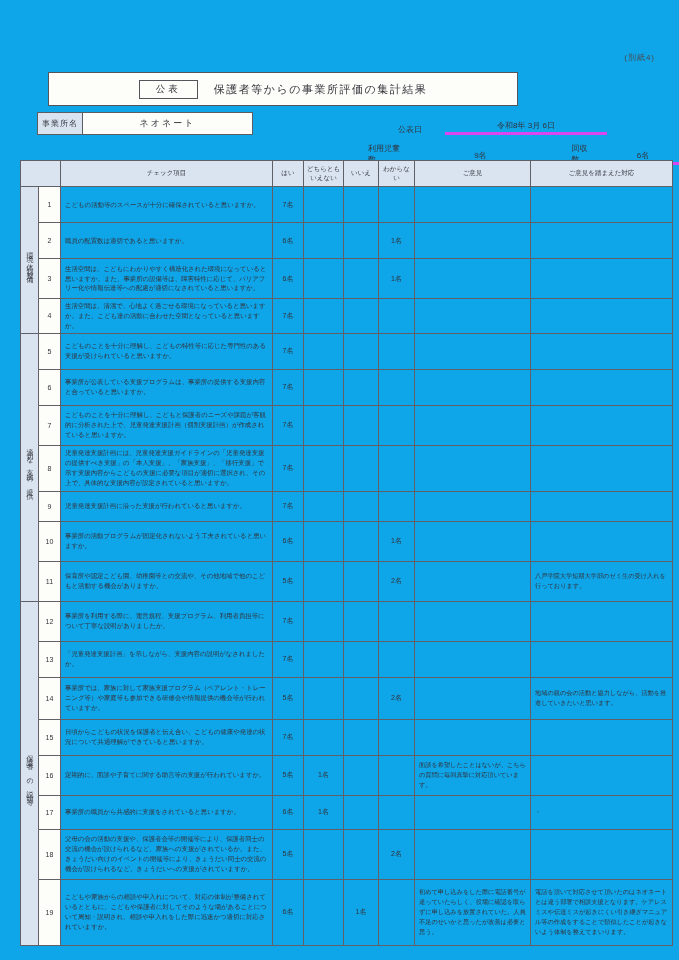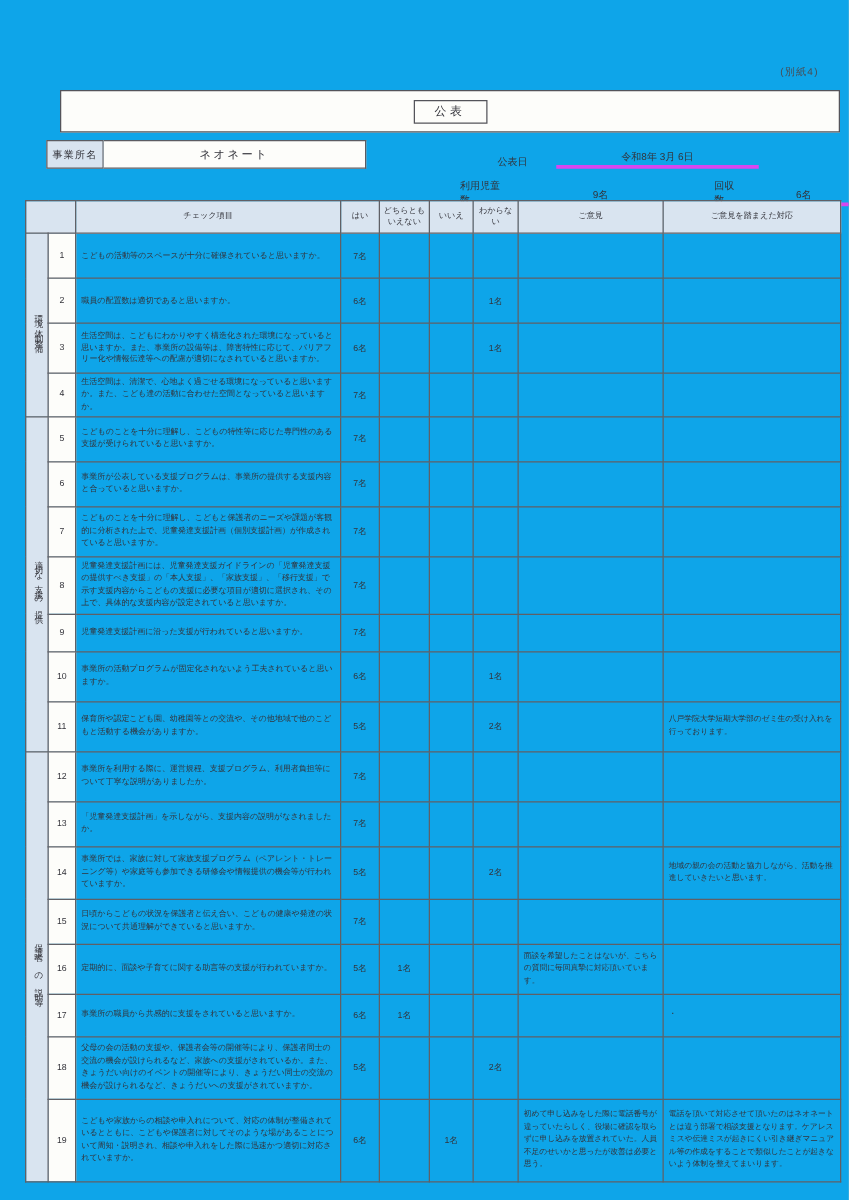--- a/index.html
+++ b/index.html
@@ -13,38 +13,38 @@
     width:679px;height:960px;
     background:#0ea5e9;
     overflow:hidden;
     box-shadow:0 0 8px rgba(0,0,0,.2);
   }
   .corner-note{
     position:absolute;top:52px;right:24px;
     font-size:8px;color:#4a4a50;letter-spacing:1px;
   }
   .title-box{
-    position:absolute;left:48px;top:72px;width:624px;height:34px;
+    position:absolute;left:48px;top:72px;width:470px;height:34px;
     border:1.3px solid #54545a;background:#fdfdfa;
     display:flex;align-items:center;justify-content:center;gap:16px;
     box-sizing:border-box;
   }
   .pub-badge{
     border:1.2px solid #54545a;background:#fdfdfa;
     padding:2px 16px;font-size:9.5px;letter-spacing:3px;
   }
   .doc-title{font-size:11px;letter-spacing:1.5px;}
   .office-row{position:absolute;left:20px;top:112px;display:flex;margin-left:17px;}
   .office-label{
     background:#d9e4f0;border:1px solid #5c5c62;
     width:46px;box-sizing:border-box;
     font-size:8px;text-align:center;padding:5px 2px;letter-spacing:1px;
   }
   .office-name{
-    border:1px solid #5c5c62;border-left:none;width:210px;box-sizing:border-box;
+    border:1px solid #5c5c62;border-left:none;width:170px;box-sizing:border-box;
     display:flex;align-items:center;justify-content:center;
     font-size:9px;letter-spacing:2px;background:#fdfdfa;
   }
   .meta-line1{position:absolute;left:398px;top:120px;font-size:8px;display:flex;align-items:flex-end;gap:23px;}
   .meta-line2{position:absolute;left:368px;top:143px;font-size:8px;display:flex;align-items:flex-end;gap:12px;}
   .u-val{display:inline-block;border-bottom:3px solid #d946ef;text-align:center;padding:0 6px 1px;}
   .w150{min-width:150px;}
   .w110{min-width:110px;}
   .w60{min-width:60px;}
   .ml18{margin-left:18px;}
@@ -69,20 +69,21 @@
 </style>
 </head>
 <body>
 
 <div class="paper">
 
   <div class="corner-note">(別紙4)</div>
 
   <div class="title-box">
     <span class="pub-badge">公表</span>
+    <span class="doc-title">保護者等からの事業所評価の集計結果</span>
   </div>
 
   <div class="office-row">
     <span class="office-label">事業所名</span>
     <span class="office-name">ネオネート</span>
   </div>
 
   <div class="meta-line1">
     <span>公表日</span>
     <span class="u-val w150">令和8年  3月  6日</span>

